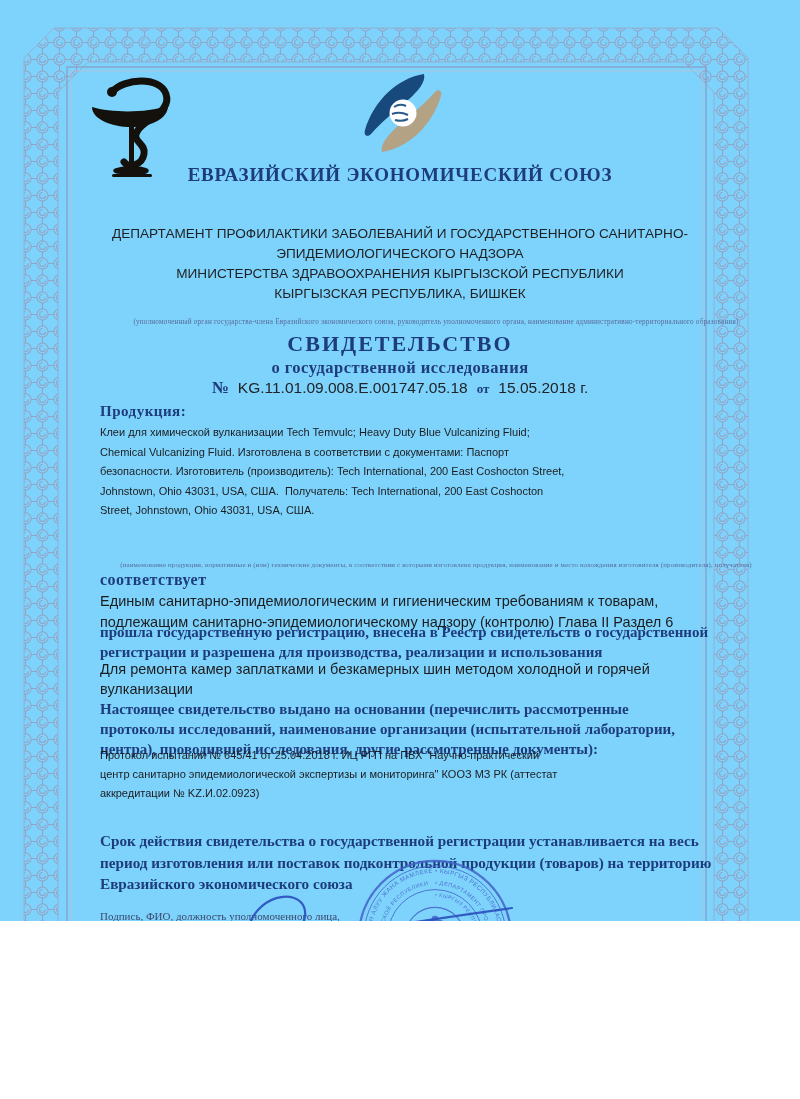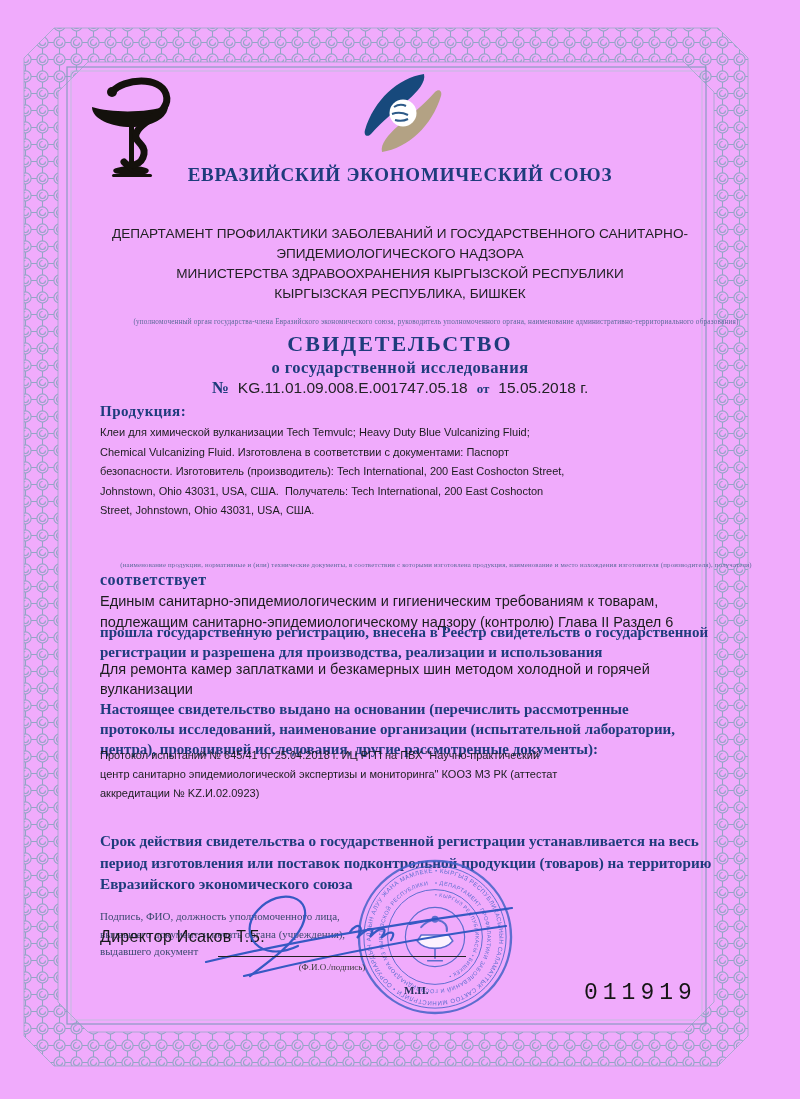--- a/index.html
+++ b/index.html
@@ -1,17 +1,17 @@
 <!DOCTYPE html>
 <html><head>
 <meta charset="utf-8">
 <style>
   html,body{margin:0;padding:0;background:#ffffff;}
   .page{
-    position:relative;width:800px;height:1099px;background:#f0abfc;
+    position:relative;width:800px;height:921px;background:#7dd3fc;
     font-family:"Liberation Sans",sans-serif;overflow:hidden;
   }
   .abs{position:absolute;}
   .center{left:0;width:100%;text-align:center;}
   .serif{font-family:"Liberation Serif","DejaVu Serif",serif;}
   .navy{color:#1e3c7c;}
   .pre{white-space:pre;}
   .union-title{top:164px;font-size:19px;font-weight:bold;letter-spacing:.8px;}
   .authority{top:224px;font-size:13.6px;line-height:20px;color:#1f2022;white-space:pre-line;}
   .tiny-note{font-size:7.2px;color:#5a6a99;white-space:nowrap;letter-spacing:.2px;padding-left:36px;}

